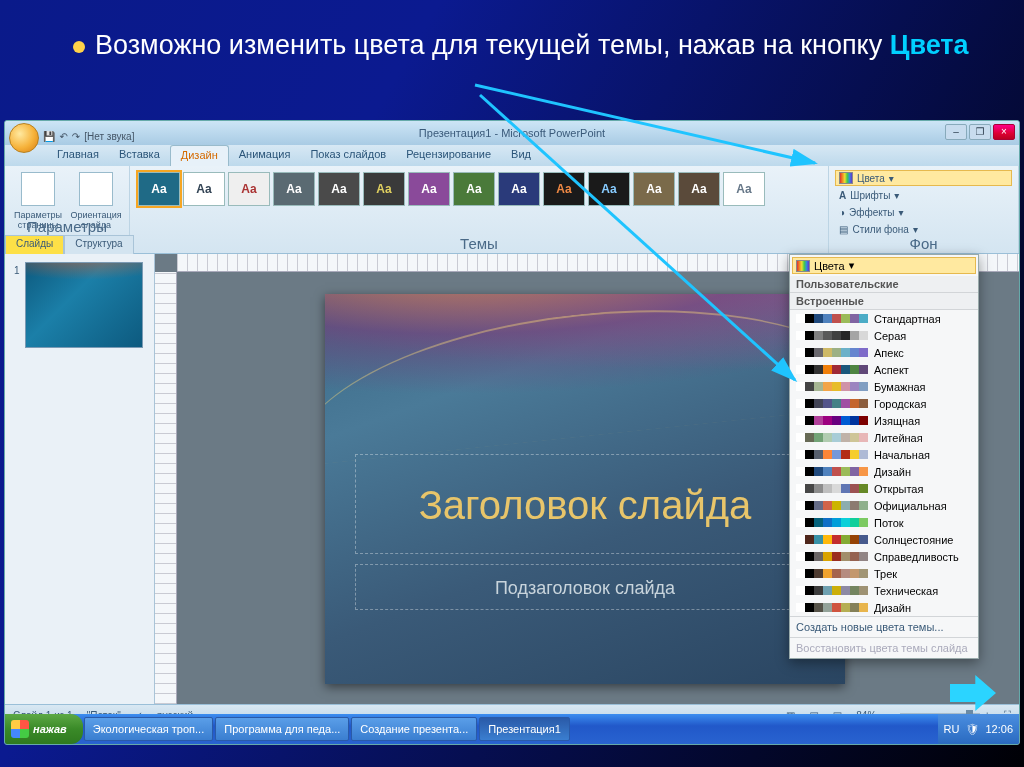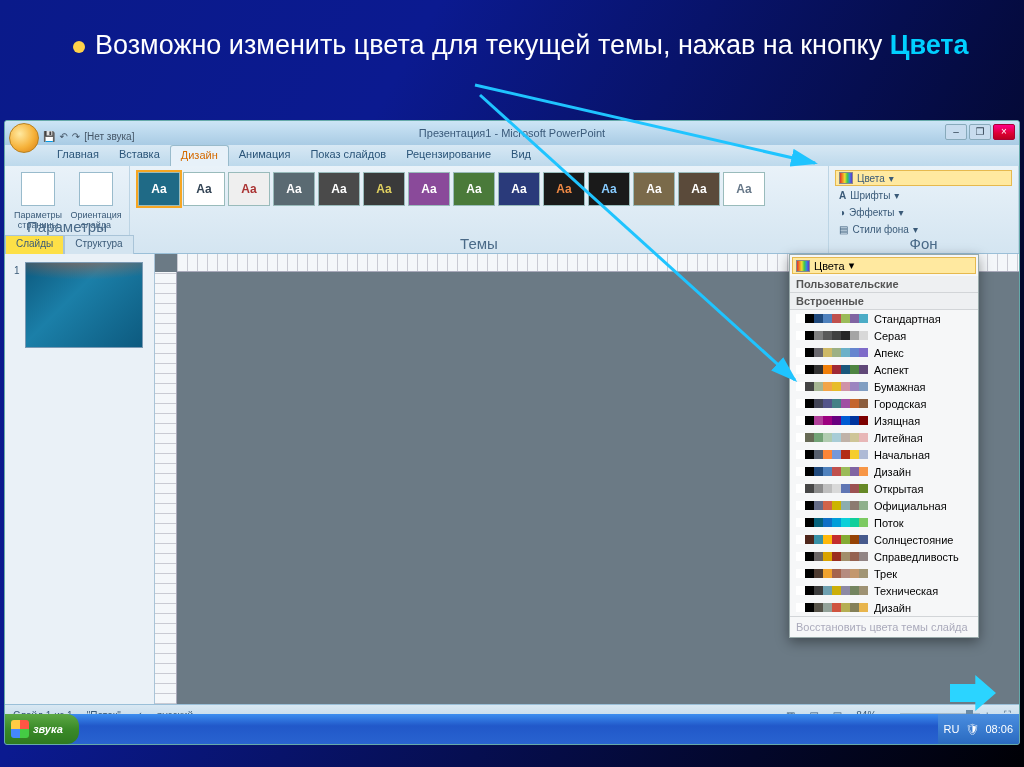--- a/index.html
+++ b/index.html
@@ -192,20 +192,24 @@
       <div class="wsp-tab">Структура</div>
     </div>
     <div class="slide-panel">
       <div class="thumb">
           <span class="thumb-num">1</span>
         </div>
     </div>
     <div class="edit-area">
       <div class="ruler-h"></div>
       <div class="ruler-v"></div>
+      <div class="slide-canvas">
+        <div class="ph ph-title"><span>Заголовок слайда</span></div>
+        <div class="ph ph-sub"><span>Подзаголовок слайда</span></div>
+      </div>
     </div>
 
     <div class="color-menu">
       <div class="rb-btn hi" style="margin:2px"><span class="rb-mini"></span><span>Цвета</span> ▾</div>
       <div class="cm-header">Пользовательские</div>
       <div class="cm-header">Встроенные</div>
       <div id="cm-builtin">
           <div class="cm-row">
             <div class="cm-sw">
               <i style="background: rgb(255, 255, 255);"></i>
@@ -434,20 +438,21 @@
               <i style="background: rgb(86, 83, 73);"></i>
               <i style="background: rgb(147, 162, 153);"></i>
               <i style="background: rgb(207, 84, 63);"></i>
               <i style="background: rgb(181, 174, 83);"></i>
               <i style="background: rgb(132, 128, 88);"></i>
               <i style="background: rgb(232, 181, 77);"></i>
             </div>
             <span>Дизайн</span>
           </div>
         </div>
+      <div class="cm-foot">Создать новые цвета темы...</div>
       <div class="cm-foot dis">Восстановить цвета темы слайда</div>
     </div>
   </div>
 
   <div class="statusbar">
     <span>Слайд 1 из 1</span>
     <span>"Поток"</span>
     <span>✓</span>
     <span>русский</span>
     <span class="spacer"></span>
@@ -459,23 +464,29 @@
         <span>−</span>
         <div class="zoom-track">
           <div class="zoom-thumb"></div>
         </div>
         <span>+</span>
       </div>
     <span>⛶</span>
   </div>
 
   <div class="taskbar">
-    <div class="start">звука</div>
+    <div class="start">нажав</div>
+    <div id="tb-items" style="display:flex">
+        <div class="tb-btn">Экологическая троп...</div>
+        <div class="tb-btn">Программа для педа...</div>
+        <div class="tb-btn">Создание презента...</div>
+        <div class="tb-btn active">Презентация1</div>
+      </div>
     <div class="tray">
       <span>RU</span>
       <span>🛡</span>
-      <span>08:06</span>
+      <span>12:06</span>
     </div>
   </div>
 
 </div>
 
 <div class="next-arrow"></div>
 
 </body></html>

